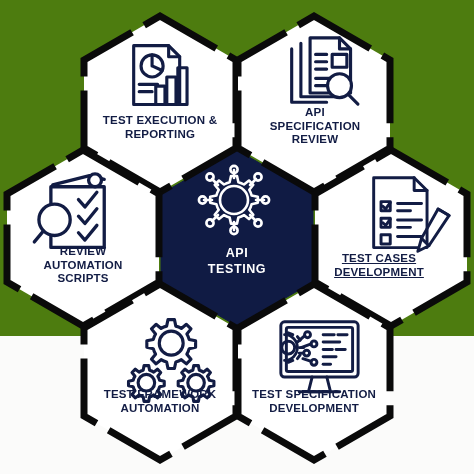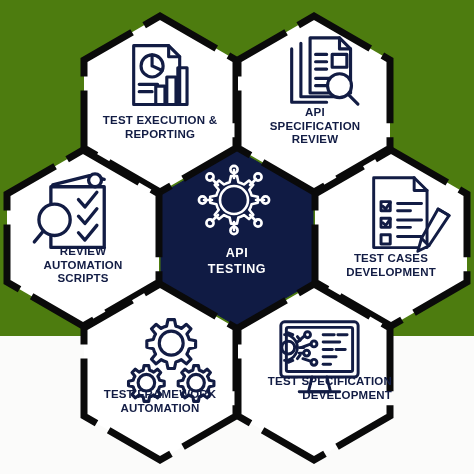--- a/index.html
+++ b/index.html
@@ -167,25 +167,25 @@
 REPORTING</div>
 
   <div class="hex-label outer" style="left:240px; top:106px; width:150px;">API
 SPECIFICATION
 REVIEW</div>
 
   <div class="hex-label outer" style="left:8px; top:245px; width:150px;">REVIEW
 AUTOMATION
 SCRIPTS</div>
 
-  <div class="hex-label outer" style="left:316px; top:252px; width:150px;">TEST CASES
+  <div class="hex-label outer" style="left:304px; top:252px; width:150px;text-decoration:underline;">TEST CASES
 DEVELOPMENT</div>
 
   <div class="hex-label outer" style="left:82px; top:388px; width:156px;">TEST FRAMEWORK
 AUTOMATION</div>
 
-  <div class="hex-label outer" style="left:236px; top:375px; width:156px;text-align:right;">TEST SPECIFICATION
+  <div class="hex-label outer" style="left:236px; top:388px; width:156px;">TEST SPECIFICATION
 DEVELOPMENT</div>
 
   <div class="hex-label center" style="left:161px; top:246px; width:152px;">API
 TESTING</div>
 
 </div>
 
 </body></html>

